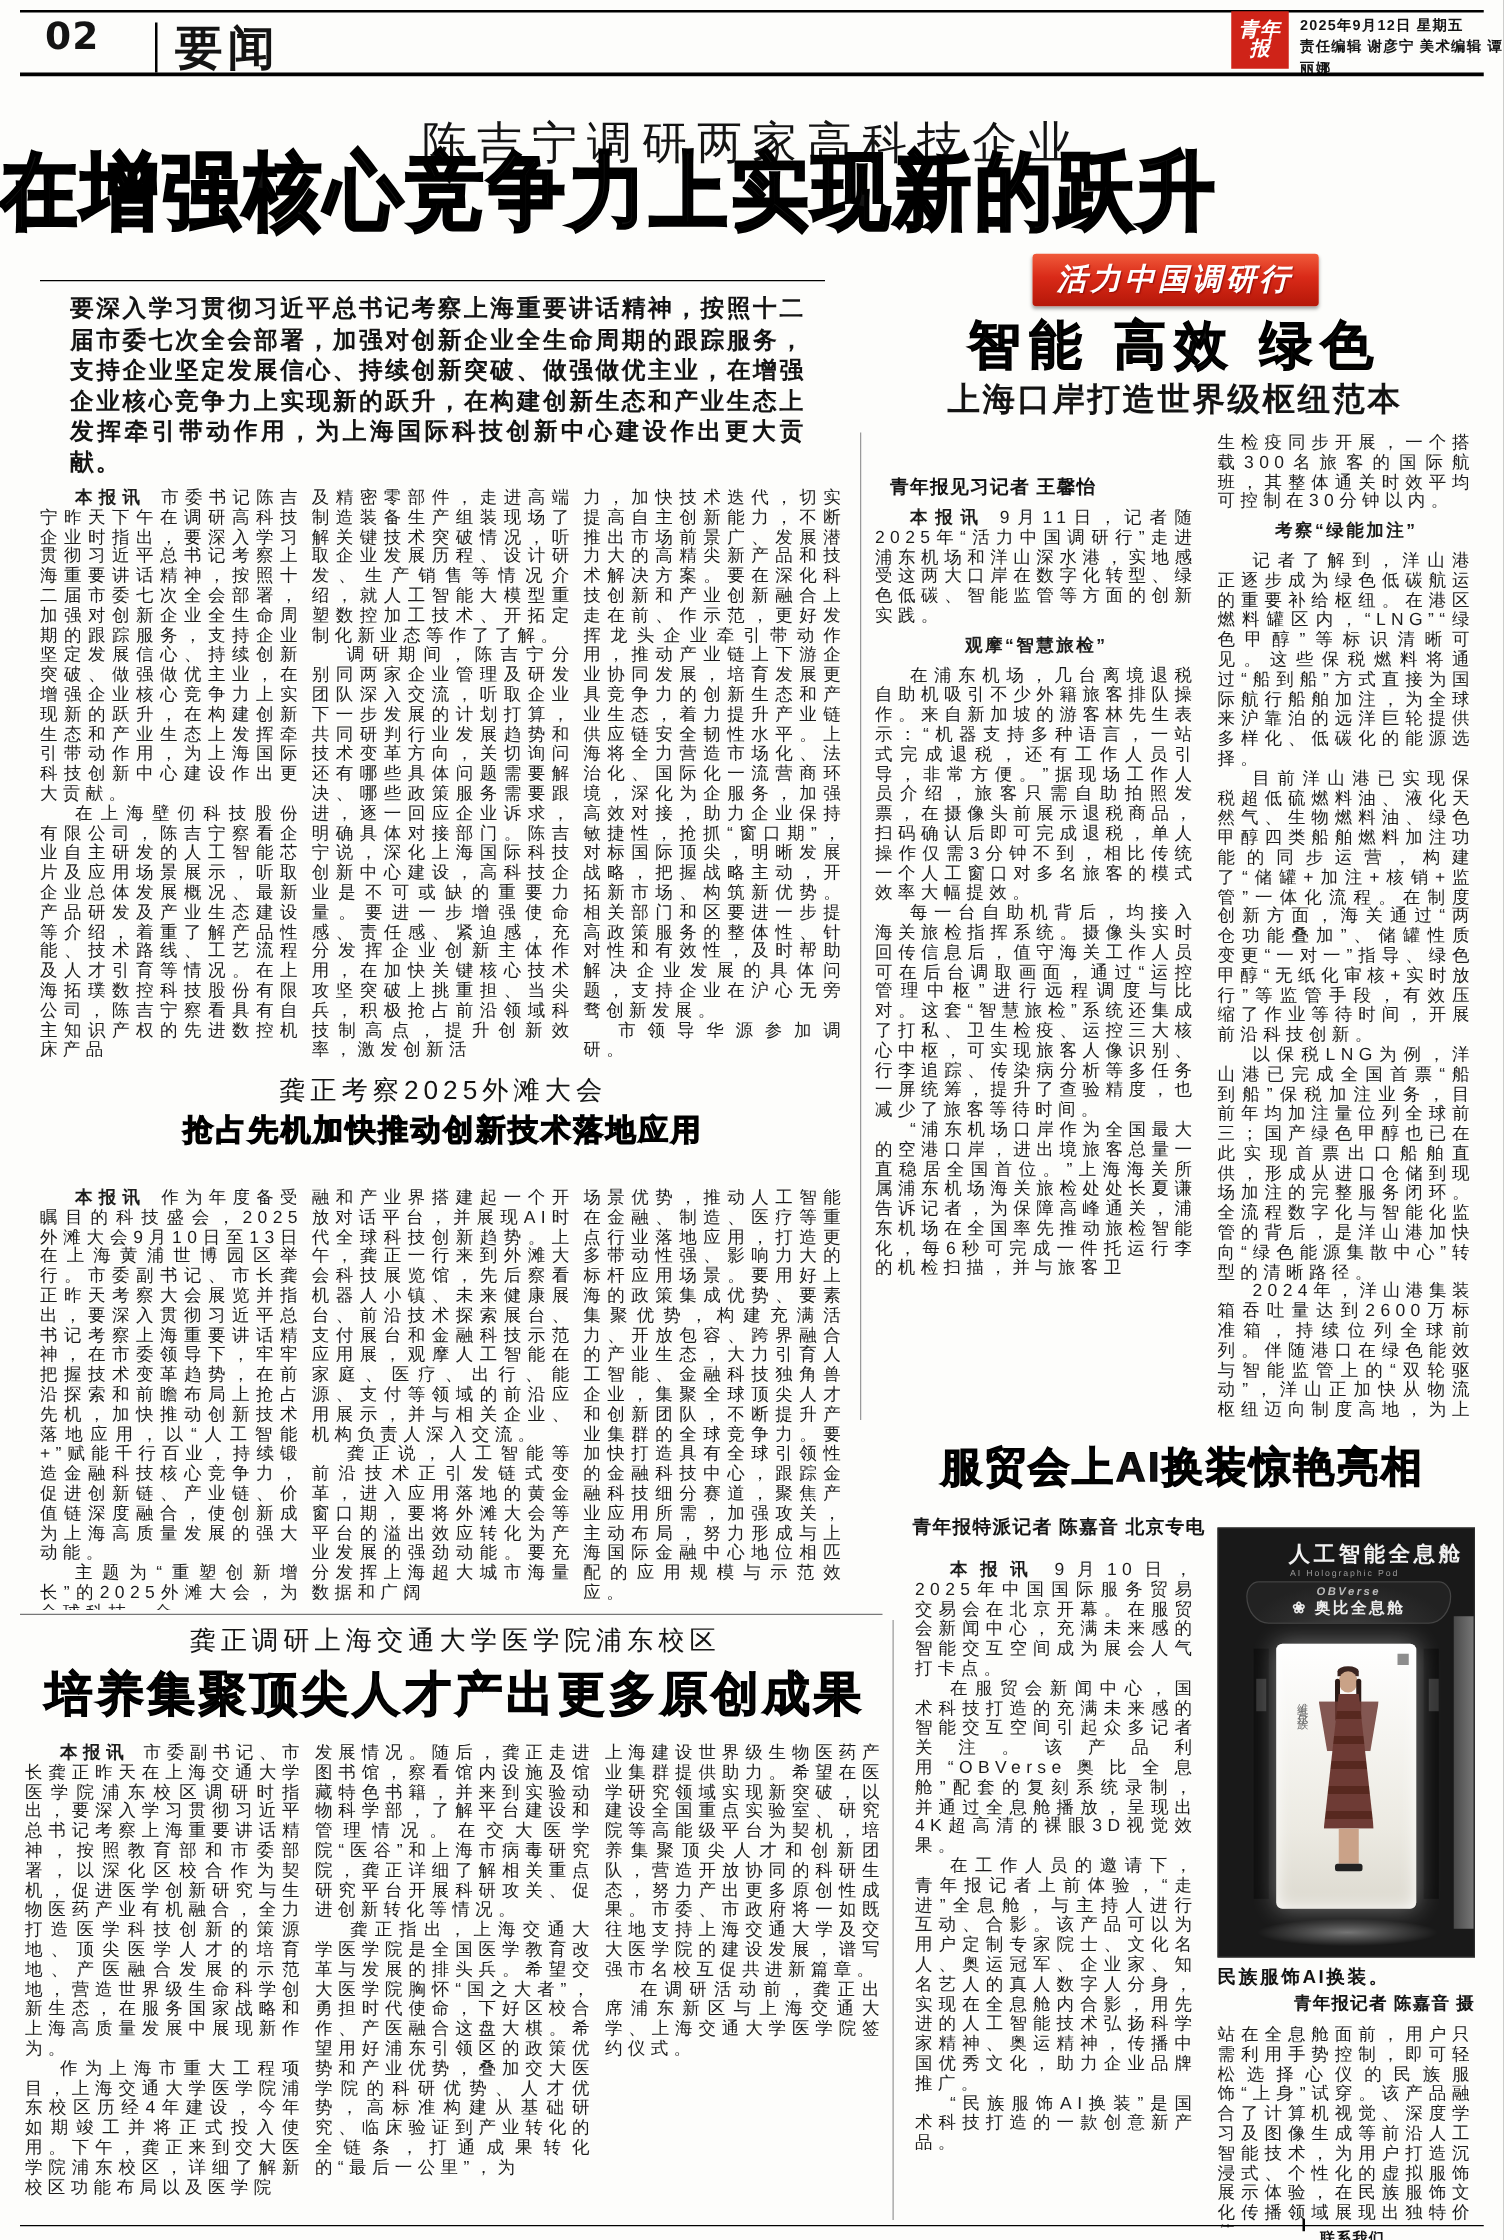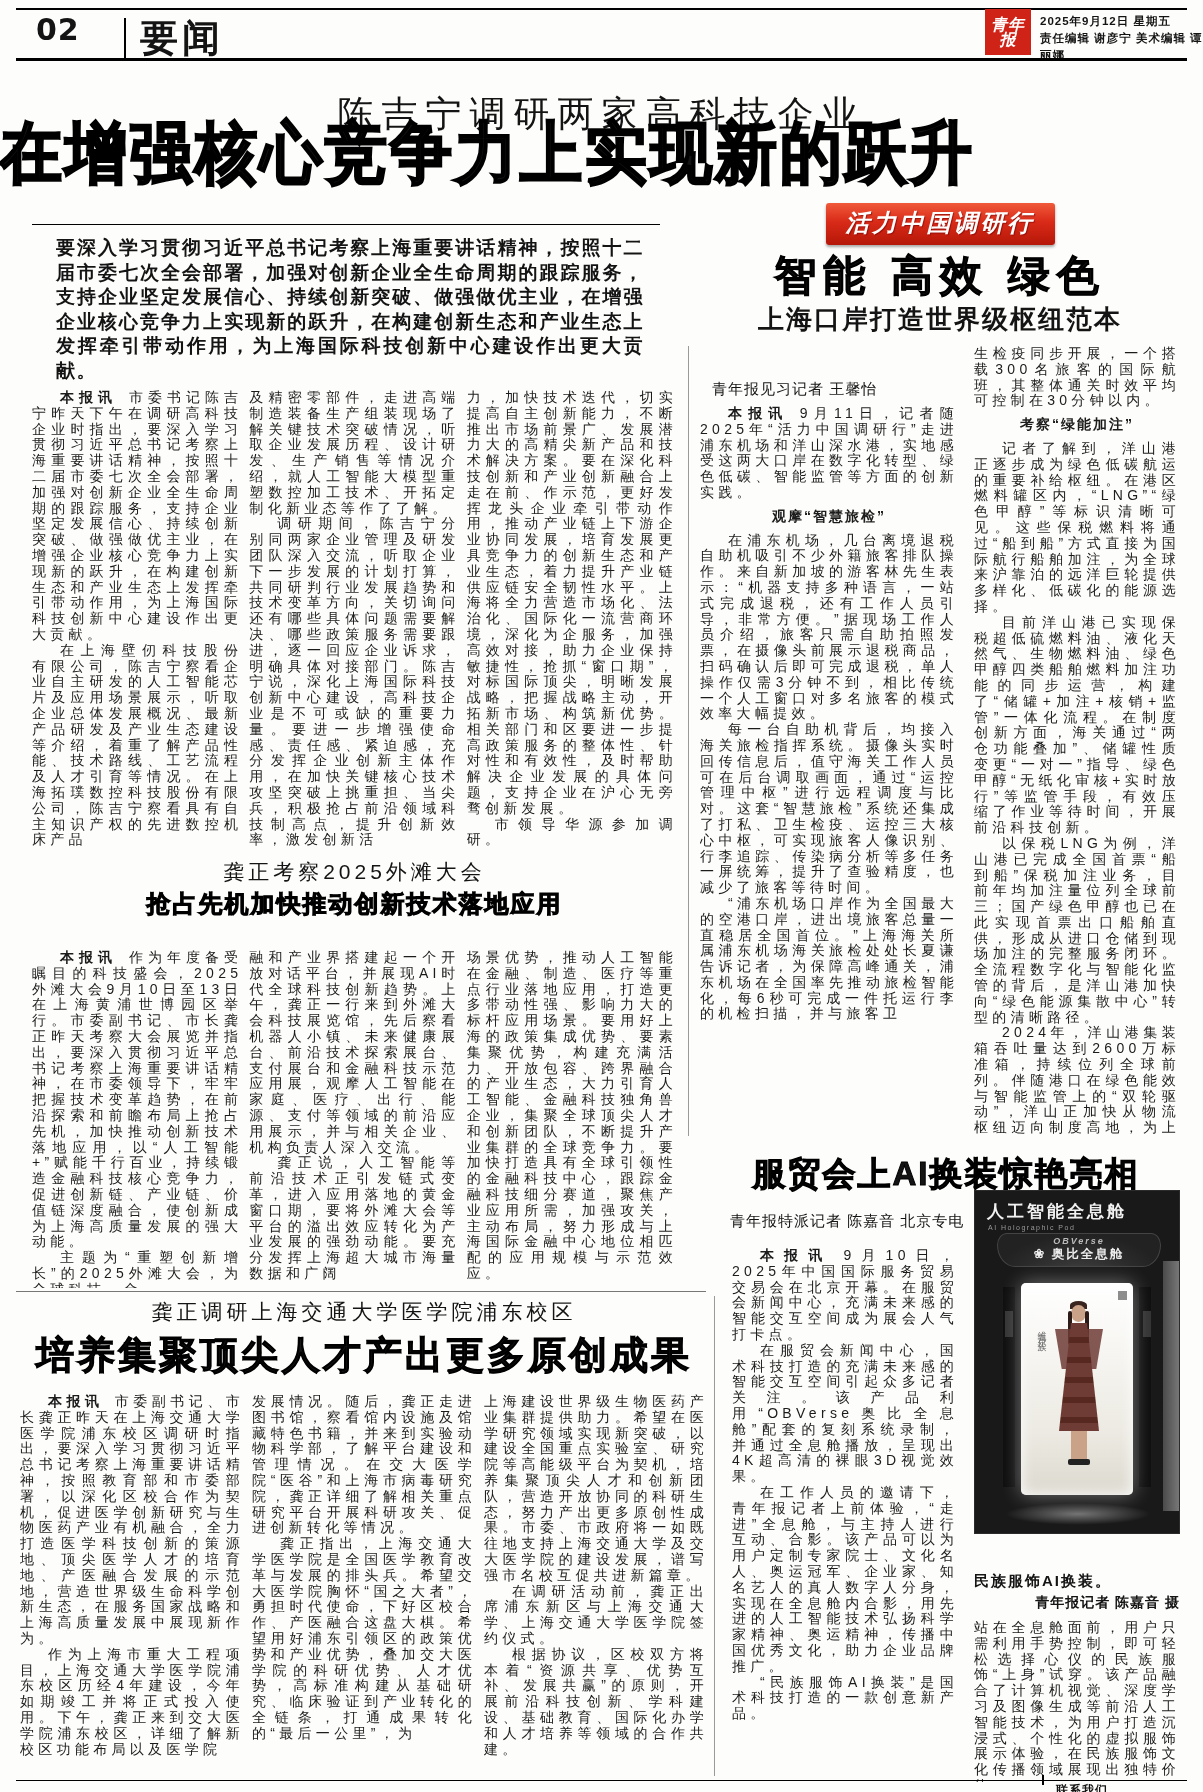--- a/index.html
+++ b/index.html
@@ -20,21 +20,21 @@
   .kicker1{font-size:36px;font-weight:500;letter-spacing:8px;}
   .headline1{font-family:"DejaVu Sans","Liberation Sans",sans-serif;font-size:62px;font-weight:900;letter-spacing:3px;
              -webkit-text-stroke:2.2px #000;transform:scaleY(1.08);transform-origin:top;white-space:nowrap;}
   .leadpara{font-size:19px;font-weight:700;line-height:24.5px;text-align:justify;letter-spacing:1.5px;}
   .kicker2{font-size:21px;font-weight:500;letter-spacing:4px;}
   .headline2{font-size:24px;font-weight:900;letter-spacing:2px;-webkit-text-stroke:1px #000;white-space:nowrap;}
   .headline3{font-size:38px;font-weight:900;letter-spacing:3px;-webkit-text-stroke:1px #000;white-space:nowrap;}
   .p-head{font-size:42px;font-weight:900;letter-spacing:7px;-webkit-text-stroke:1px #000;white-space:nowrap;}
   .p-sub{font-size:26px;font-weight:700;letter-spacing:2px;white-space:nowrap;}
   .e-head{font-size:33px;font-weight:900;letter-spacing:2px;-webkit-text-stroke:1px #000;white-space:nowrap;}
-  .byline{font-size:15px;font-weight:400;letter-spacing:1px;}
+  .byline{font-size:15px;font-weight:700;letter-spacing:1px;}
   .badge{display:inline-block;background:linear-gradient(180deg,#f05a3a 0%,#d92a18 45%,#b51708 100%);
          color:#fff;font-weight:900;font-style:italic;font-size:24px;letter-spacing:3px;
          padding:4px 20px 6px;border-radius:3px;box-shadow:0 2px 3px rgba(0,0,0,.35);
          text-shadow:1px 1px 1px rgba(120,0,0,.6);}
   
   .cols{display:flex;gap:7px;}
   .col{flex:1;overflow:hidden;text-align:justify;}
   .bodytext{font-size:14px;line-height:15.8px;letter-spacing:4.3px;color:#1c1c1c;}
   .bodytext p{margin:0;}
   .bodytext p.para{text-indent:2em;}
@@ -142,21 +142,20 @@
         <p class="para"><b>本报讯</b> 市委副书记、市长龚正昨天在上海交通大学医学院浦东校区调研时指出，要深入学习贯彻习近平总书记考察上海重要讲话精神，按照教育部和市委部署，以深化区校合作为契机，促进医学创新研究与生物医药产业有机融合，全力打造医学科技创新的策源地、顶尖医学人才的培育地、产医融合发展的示范地，营造世界级生命科学创新生态，在服务国家战略和上海高质量发展中展现新作为。</p>
         <p class="para">作为上海市重大工程项目，上海交通大学医学院浦东校区历经4年建设，今年如期竣工并将正式投入使用。下午，龚正来到交大医学院浦东校区，详细了解新校区功能布局以及医学院</p>
       </div>
     <div class="col">
         <p class="cont">发展情况。随后，龚正走进图书馆，察看馆内设施及馆藏特色书籍，并来到实验动物科学部，了解平台建设和管理情况。在交大医学院“医谷”和上海市病毒研究院，龚正详细了解相关重点研究平台开展科研攻关、促进创新转化等情况。</p>
         <p class="para">龚正指出，上海交通大学医学院是全国医学教育改革与发展的排头兵。希望交大医学院胸怀“国之大者”，勇担时代使命，下好区校合作、产医融合这盘大棋。希望用好浦东引领区的政策优势和产业优势，叠加交大医学院的科研优势、人才优势，高标准构建从基础研究、临床验证到产业转化的全链条，打通成果转化的“最后一公里”，为</p>
       </div>
     <div class="col">
         <p class="cont">上海建设世界级生物医药产业集群提供助力。希望在医学研究领域实现新突破，以建设全国重点实验室、研究院等高能级平台为契机，培养集聚顶尖人才和创新团队，营造开放协同的科研生态，努力产出更多原创性成果。市委、市政府将一如既往地支持上海交通大学及交大医学院的建设发展，谱写强市名校互促共进新篇章。</p>
         <p class="para">在调研活动前，龚正出席浦东新区与上海交通大学、上海交通大学医学院签约仪式。</p>
-        <p class="para">根据协议，区校双方将本着“资源共享、优势互补、发展共赢”的原则，开展前沿科技创新、学科建设、基础教育、国际化办学和人才培养等领域的合作共建。</p>
       </div>
   </div>
 
   <div class="abs vrule" style="left:688px;top:346px;height:790px;"></div>
   <div class="abs center" style="left:700px;top:203px;width:480px;">
     <span class="badge">活力中国调研行</span>
   </div>
   <div class="abs center" style="left:700px;top:248px;width:480px;">
     <span class="p-head">智能 高效 绿色</span>
   </div>
@@ -183,21 +182,21 @@
     <span class="e-head">服贸会上AI换装惊艳亮相</span>
   </div>
   <div class="abs byline" style="left:730px;top:1212px;">青年报特派记者 陈嘉音 北京专电</div>
   <div class="abs bodytext" style="left:732px;top:1248px;width:226px;height:538px;overflow:hidden;text-align:justify;">
       <p class="para"><b>本报讯</b> 9月10日，2025年中国国际服务贸易交易会在北京开幕。在服贸会新闻中心，充满未来感的智能交互空间成为展会人气打卡点。</p>
       <p class="para">在服贸会新闻中心，国术科技打造的充满未来感的智能交互空间引起众多记者关注。该产品利用“OBVerse奥比全息舱”配套的复刻系统录制，并通过全息舱播放，呈现出4K超高清的裸眼3D视觉效果。</p>
       <p class="para">在工作人员的邀请下，青年报记者上前体验，“走进”全息舱，与主持人进行互动、合影。该产品可以为用户定制专家院士、文化名人、奥运冠军、企业家、知名艺人的真人数字人分身，实现在全息舱内合影，用先进的人工智能技术弘扬科学家精神、奥运精神，传播中国优秀文化，助力企业品牌推广。</p>
       <p class="para">“民族服饰AI换装”是国术科技打造的一款创意新产品。</p>
     </div>
 
-  <div class="abs photo" style="left:974px;top:1190px;width:206px;height:344px;">
+  <div class="abs photo" style="left:974px;top:1222px;width:206px;height:344px;padding-left:44px;">
     <div class="ph-title">人工智能全息舱</div>
     <div class="ph-sub">AI Holographic Pod</div>
     <div class="ph-banner">
       <div class="l1">OBVerse</div>
       <div class="l2">❀ 奥比全息舱</div>
     </div>
     <div class="ph-colL"></div>
     <div class="ph-colR"></div>
     <div class="ph-spk" style="left:30px;top:120px;"></div>
     <div class="ph-spk" style="left:168px;top:120px;"></div>

